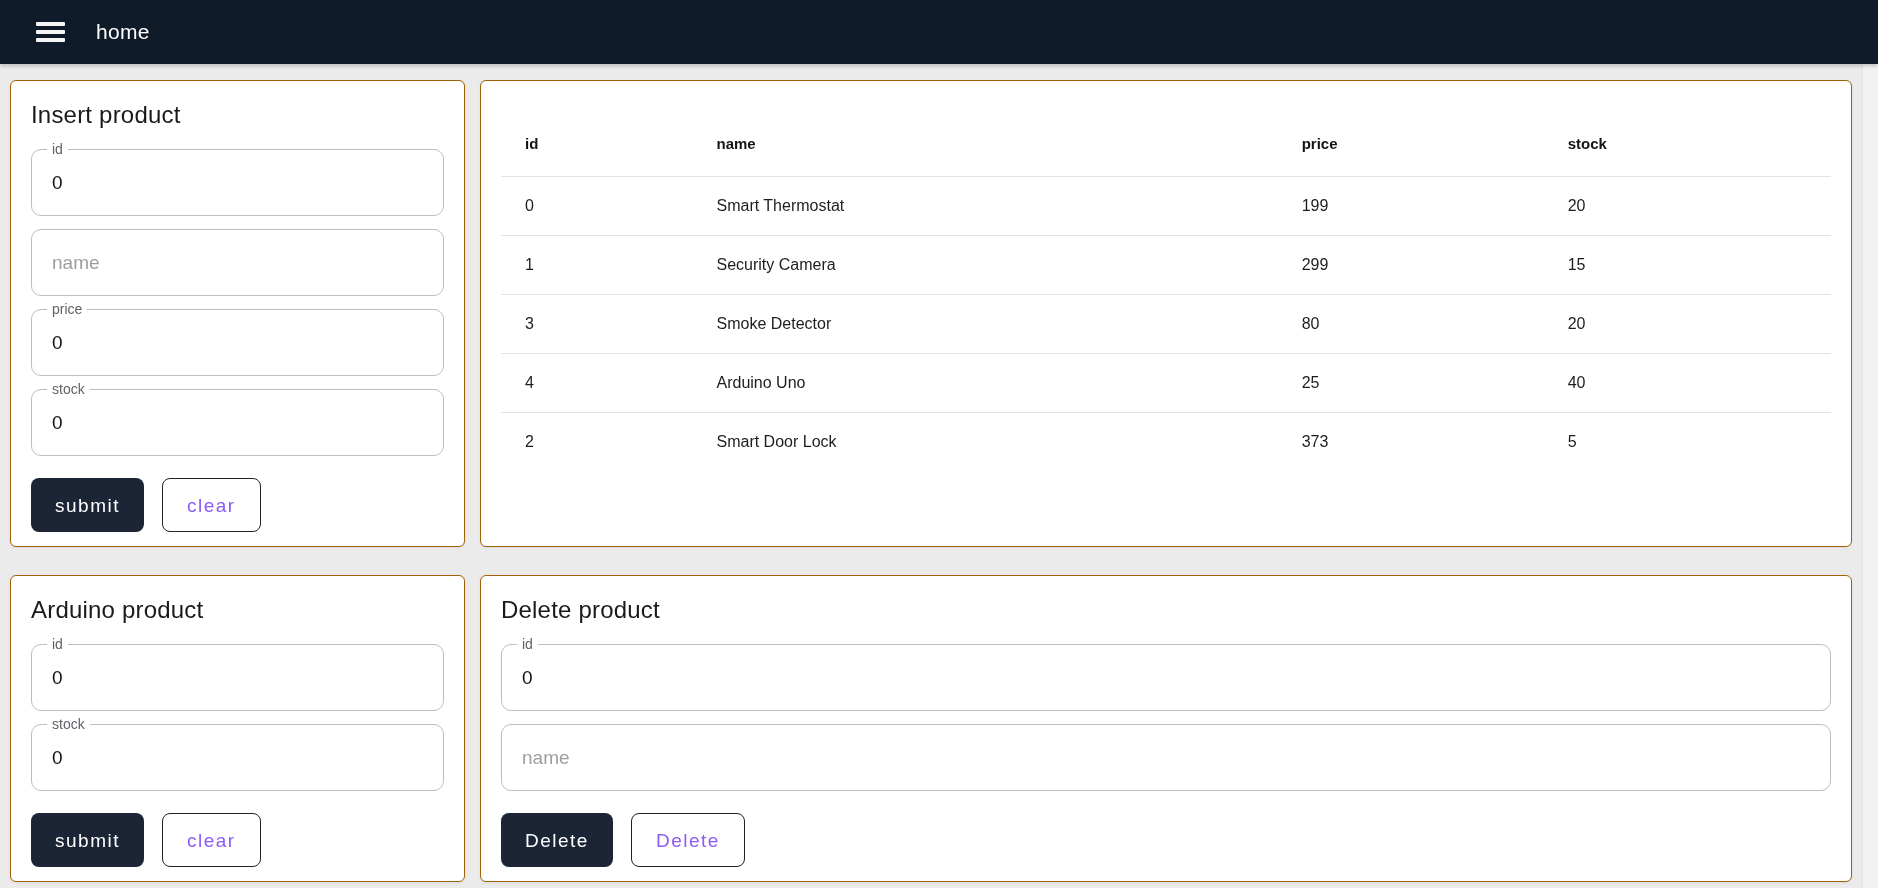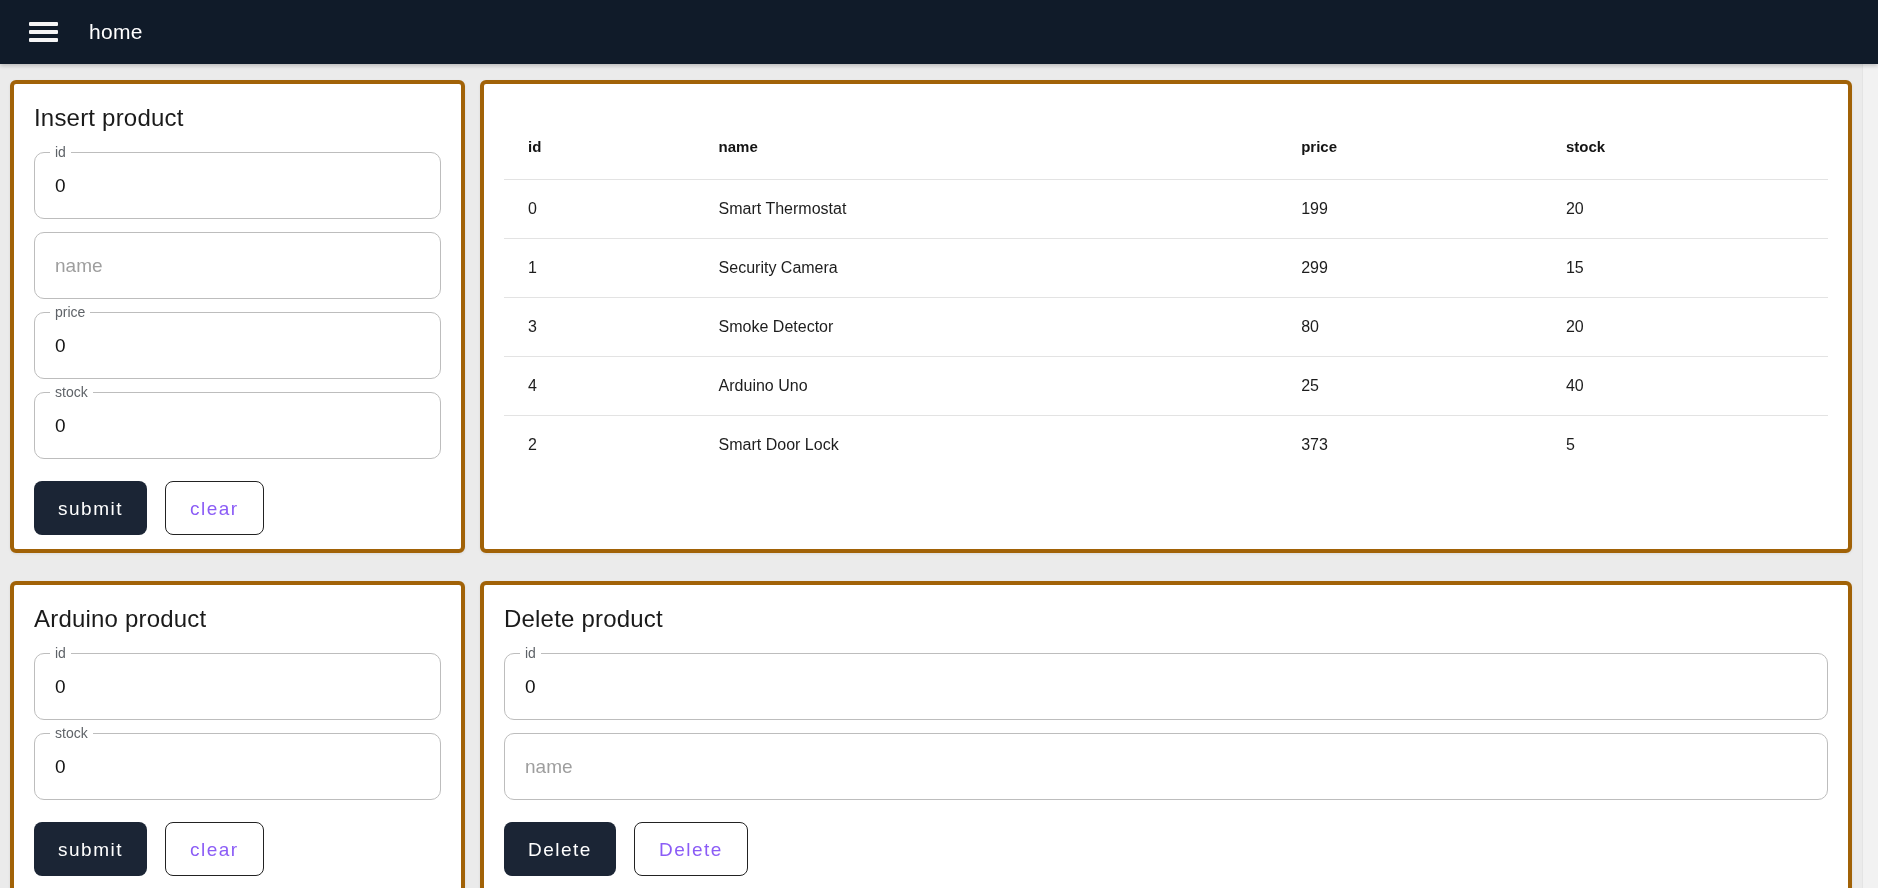--- a/index.html
+++ b/index.html
@@ -12,21 +12,21 @@
   body{
     width:1878px;height:888px;overflow:hidden;
     background:var(--page-bg);
     font-family:"Liberation Sans","DejaVu Sans",sans-serif;
     -webkit-font-smoothing:antialiased;
   }
   
   .navbar{
     height:64px;background:var(--navbar-bg);
     display:flex;align-items:center;
-    padding:0 19px;
+    padding:0 26px;
     box-shadow:0 2px 4px rgba(0,0,0,.2);
     position:relative;z-index:5;
   }
   .menu-btn{
     background:transparent;border:none;cursor:pointer;
     width:48px;height:48px;display:flex;flex-direction:column;
     justify-content:center;align-items:center;gap:4px;padding:0;
   }
   .menu-btn span{display:block;width:29px;height:4px;background:#f5f5f5;border-radius:1px;}
   .nav-title{
@@ -35,21 +35,21 @@
   }
   
   .content{
     display:grid;
     grid-template-columns:455px 1fr;
     column-gap:15px;row-gap:28px;
     padding:16px 26px 14px 10px;
     align-items:stretch;
   }
   .card{
-    background:#fff;border:4px solid #a16207;border-radius:6px;
+    background:#fff;border:1px solid #a16207;border-radius:6px;
     box-shadow:0 1px 3px rgba(0,0,0,.07);
     padding:16px 20px 14px;
   }
   .card-title{
     font-size:24px;font-weight:400;color:#1a1a1a;
     margin:4px 0 20px;letter-spacing:.2px;
   }
   
   .tf{
     position:relative;height:67px;background:#fff;

